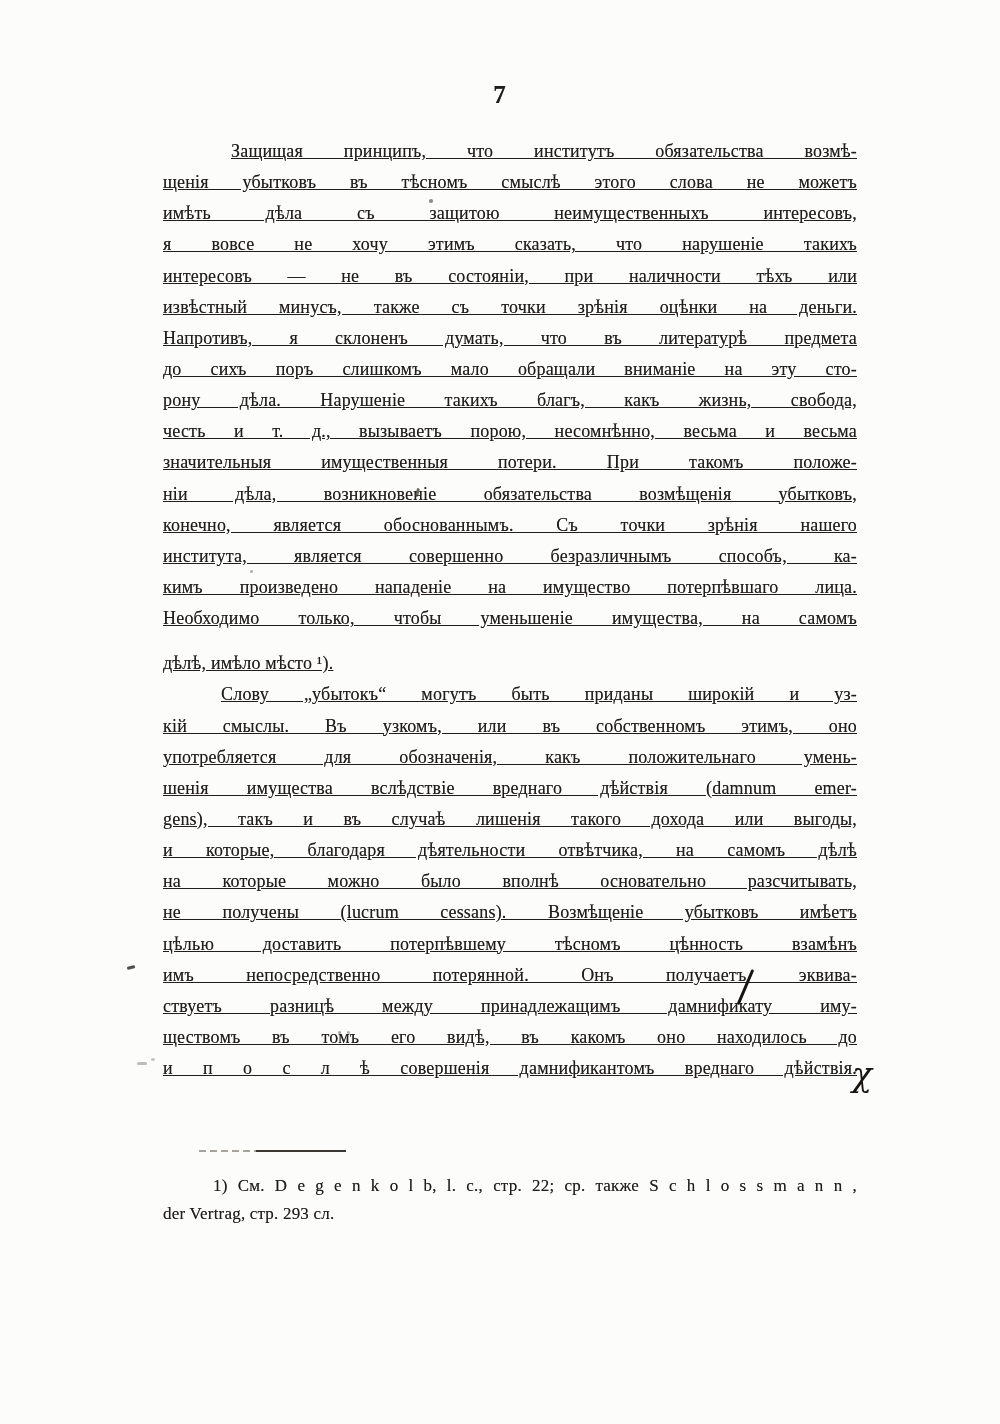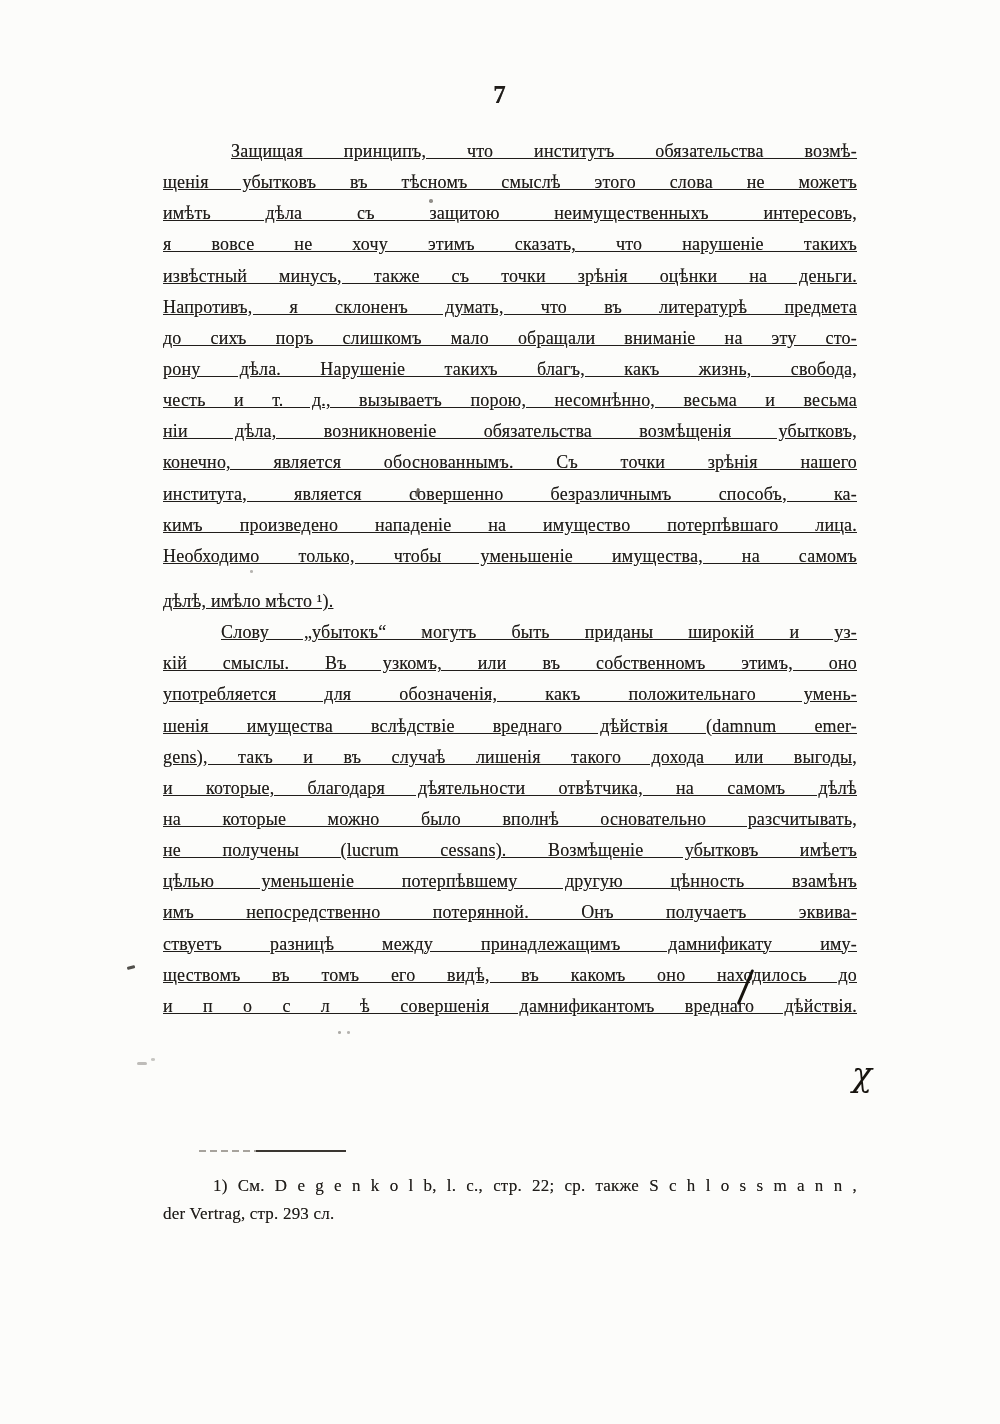--- a/index.html
+++ b/index.html
@@ -91,42 +91,44 @@
 <div class="page">
 
   <div class="page-number">7</div>
 
   <div class="text-block">
     <div class="para">
       <div class="line ind-68">Защищая принципъ, что институтъ обязательства возмѣ-</div>
       <div class="line">щенія убытковъ въ тѣсномъ смыслѣ этого слова не можетъ</div>
       <div class="line">имѣть дѣла съ защитою неимущественныхъ интересовъ,</div>
       <div class="line">я вовсе не хочу этимъ сказать, что нарушеніе такихъ</div>
+      <div class="line">интересовъ — не въ состояніи, при наличности тѣхъ или</div>
       <div class="line">извѣстный минусъ, также съ точки зрѣнія оцѣнки на деньги.</div>
       <div class="line">Напротивъ, я склоненъ думать, что въ литературѣ предмета</div>
       <div class="line">до сихъ поръ слишкомъ мало обращали вниманіе на эту сто-</div>
       <div class="line">рону дѣла. Нарушеніе такихъ благъ, какъ жизнь, свобода,</div>
       <div class="line">честь и т. д., вызываетъ порою, несомнѣнно, весьма и весьма</div>
+      <div class="line">значительныя имущественныя потери. При такомъ положе-</div>
       <div class="line">ніи дѣла, возникновеніе обязательства возмѣщенія убытковъ,</div>
       <div class="line">конечно, является обоснованнымъ. Съ точки зрѣнія нашего</div>
       <div class="line">института, является совершенно безразличнымъ способъ, ка-</div>
       <div class="line">кимъ произведено нападеніе на имущество потерпѣвшаго лица.</div>
       <div class="line">Необходимо только, чтобы уменьшеніе имущества, на самомъ</div>
       <div class="line flush">дѣлѣ, имѣло мѣсто ¹).</div>
     </div>
     <div class="para">
       <div class="line ind-58">Слову „убытокъ“ могутъ быть приданы широкій и уз-</div>
       <div class="line">кій смыслы. Въ узкомъ, или въ собственномъ этимъ, оно</div>
       <div class="line">употребляется для обозначенія, какъ положительнаго умень-</div>
       <div class="line">шенія имущества вслѣдствіе вреднаго дѣйствія (damnum emer-</div>
       <div class="line">gens), такъ и въ случаѣ лишенія такого дохода или выгоды,</div>
       <div class="line">и которые, благодаря дѣятельности отвѣтчика, на самомъ дѣлѣ</div>
       <div class="line">на которые можно было вполнѣ основательно разсчитывать,</div>
       <div class="line">не получены (lucrum cessans). Возмѣщеніе убытковъ имѣетъ</div>
-      <div class="line">цѣлью уменьшеніе потерпѣвшему другую цѣнность взамѣнъ</div>
+      <div class="line">цѣлью доставить потерпѣвшему тѣсномъ цѣнность взамѣнъ</div>
       <div class="line">имъ непосредственно потерянной. Онъ получаетъ эквива-</div>
       <div class="line">ствуетъ разницѣ между принадлежащимъ дамнификату иму-</div>
       <div class="line">ществомъ въ томъ его видѣ, въ какомъ оно находилось до</div>
       <div class="line">и п о с л ѣ совершенія дамнификантомъ вреднаго дѣйствія.</div>
     </div>
   </div>
 
   <div class="fn-sep">
     <span class="dash-part"></span>
     <span class="solid-part"></span>

